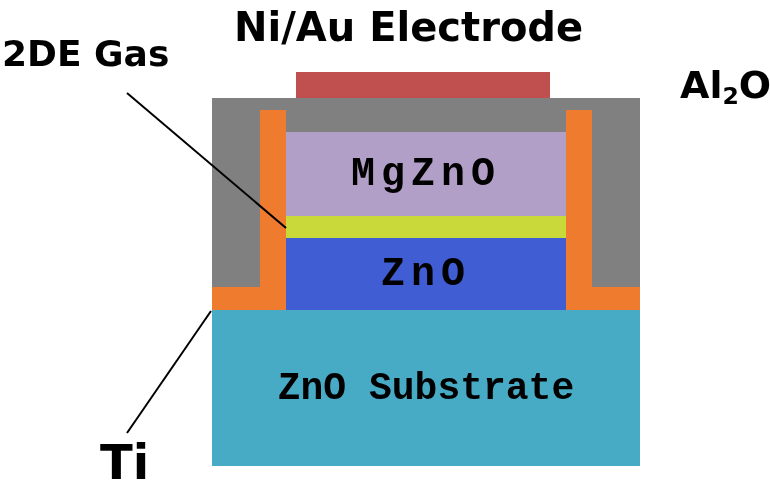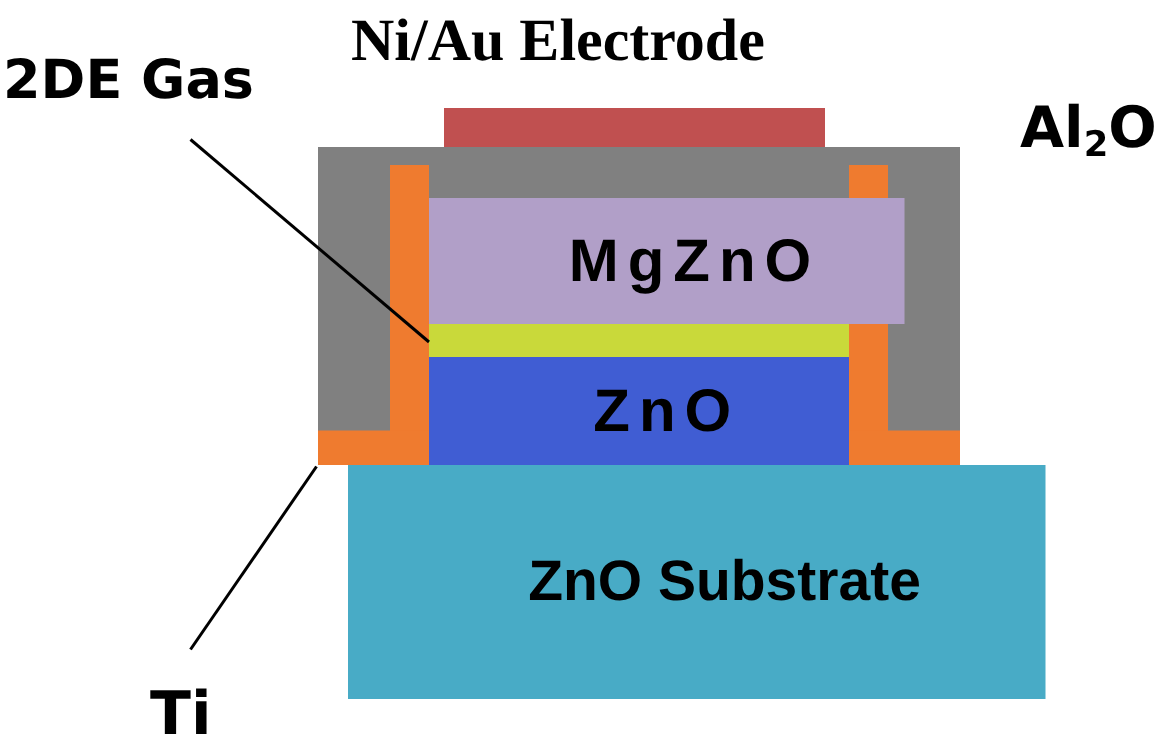--- a/index.html
+++ b/index.html
@@ -3,59 +3,59 @@
 <meta charset="utf-8">
 <style>
   html, body { margin: 0; padding: 0; background: #ffffff; }
   body { width: 770px; height: 498px; position: relative; overflow: hidden;
          font-family: "DejaVu Sans", sans-serif; }
   #stage { position: absolute; left: 0; top: 0; width: 770px; height: 498px; }
   .layer { position: absolute; }
   .lbl { position: absolute; font-weight: bold; color: #000; white-space: nowrap;
          font-family: "DejaVu Sans", sans-serif; line-height: 1; }
   .inner-lbl { display: flex; align-items: center; justify-content: center; font-weight: bold;
-               font-family: Liberation Sans, sans-serif; color:#000;padding-left:37px; }
+               font-family: Liberation Mono, monospace; color:#000; }
   svg.lines { position: absolute; left: 0; top: 0; width: 770px; height: 498px; pointer-events: none; }
   sub { font-size: 0.62em; vertical-align: -0.25em; }
 </style>
 </head>
 <body>
 
 <div id="stage">
 
-  <div class="layer inner-lbl" style="left:212px; top:310px; width:428px; height:156px; background:#48abc6; font-size:38px;margin-left:20px;">
+  <div class="layer inner-lbl" style="left:212px; top:310px; width:428px; height:156px; background:#48abc6; font-size:38px;">
     <span>ZnO Substrate</span>
   </div>
 
   <div class="layer" style="left:212px; top:98px; width:428px; height:212px; background:#808080;"></div>
 
   <div class="layer" style="left:260px; top:110px; width:26px; height:200px; background:#ef7b2f;"></div>
   <div class="layer" style="left:212px; top:287px; width:74px; height:23px; background:#ef7b2f;"></div>
 
   <div class="layer" style="left:566px; top:110px; width:26px; height:200px; background:#ef7b2f;"></div>
   <div class="layer" style="left:566px; top:287px; width:74px; height:23px; background:#ef7b2f;"></div>
 
   <div class="layer inner-lbl" style="left:286px; top:132px; width:280px; height:84px; background:#b19fc8; font-size:40px; letter-spacing:6px;">
     <span>MgZnO</span>
   </div>
 
   <div class="layer" style="left:286px; top:216px; width:280px; height:22px; background:#c9d93a;"></div>
 
-  <div class="layer inner-lbl" style="left:286px; top:238px; width:243px; height:72px; background:#405dd3; font-size:40px; letter-spacing:6px;">
+  <div class="layer inner-lbl" style="left:286px; top:238px; width:280px; height:72px; background:#405dd3; font-size:40px; letter-spacing:6px;">
     <span>ZnO</span>
   </div>
 
   <div class="layer" style="left:296px; top:72px; width:254px; height:26px; background:#c05050;"></div>
 
   <svg class="lines" viewBox="0 0 770 498">
     <line x1="127" y1="93" x2="286" y2="228" stroke="#000" stroke-width="2"></line>
     <line x1="127" y1="433" x2="211" y2="311" stroke="#000" stroke-width="2"></line>
   </svg>
 
-  <div class="lbl" style="left:234px; top:7px; font-size:40px;font-family:Liberation Serif, serif;"><span>Ni/Au Electrode</span></div>
+  <div class="lbl" style="left:234px; top:7px; font-size:40px;"><span>Ni/Au Electrode</span></div>
 
   <div class="lbl" style="left:2px; top:36px; font-size:36px;"><span>2DE Gas</span></div>
 
   <div class="lbl" style="left:680px; top:66px; font-size:38px;"><span>Al</span><sub>2</sub><span>O</span><sub>3</sub></div>
 
-  <div class="lbl" style="left:100px; top:456px; font-size:40px;"><span>Ti</span></div>
+  <div class="lbl" style="left:100px; top:438px; font-size:48px;"><span>Ti</span></div>
 
 </div>
 
 </body></html>

